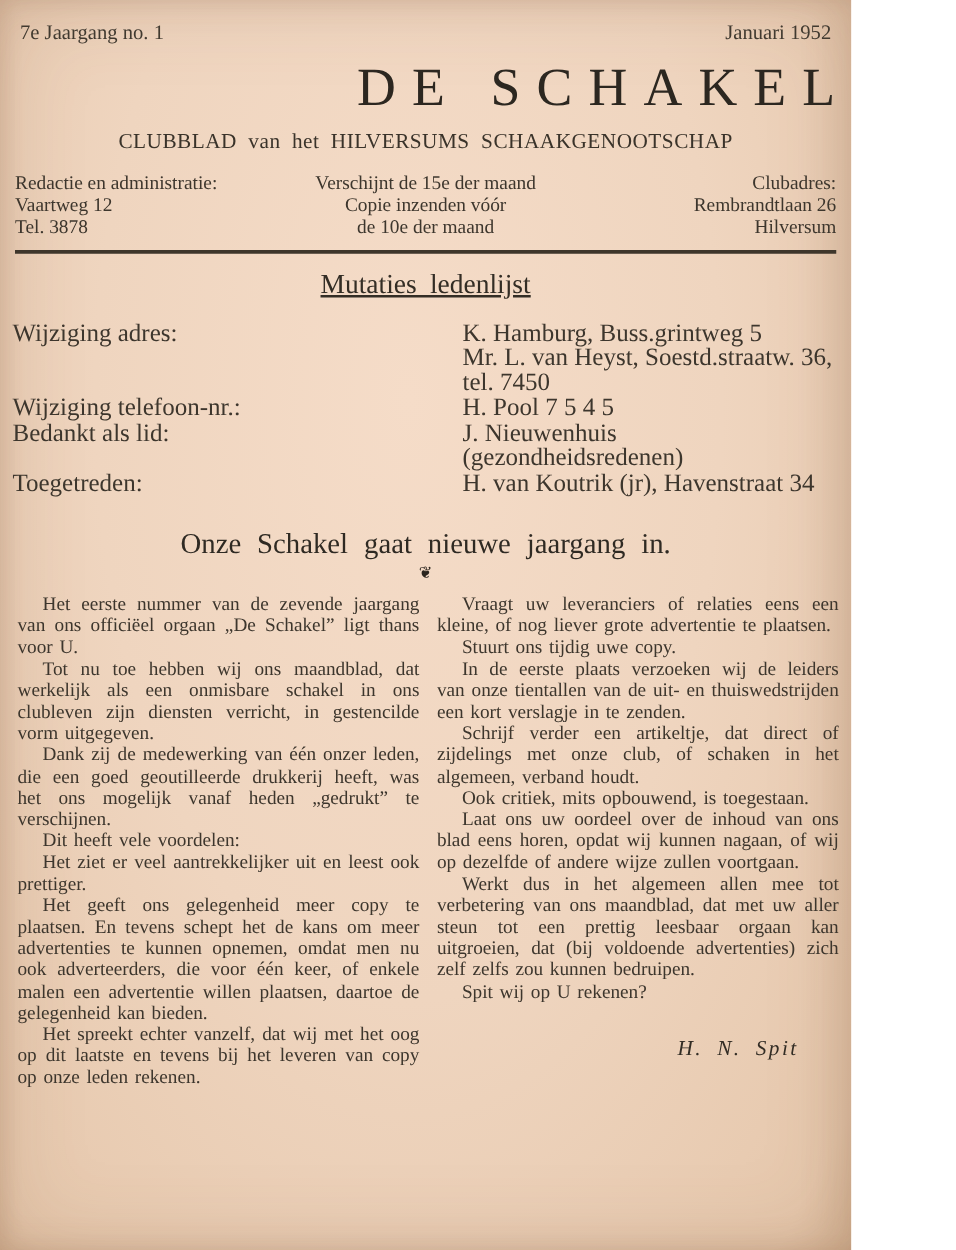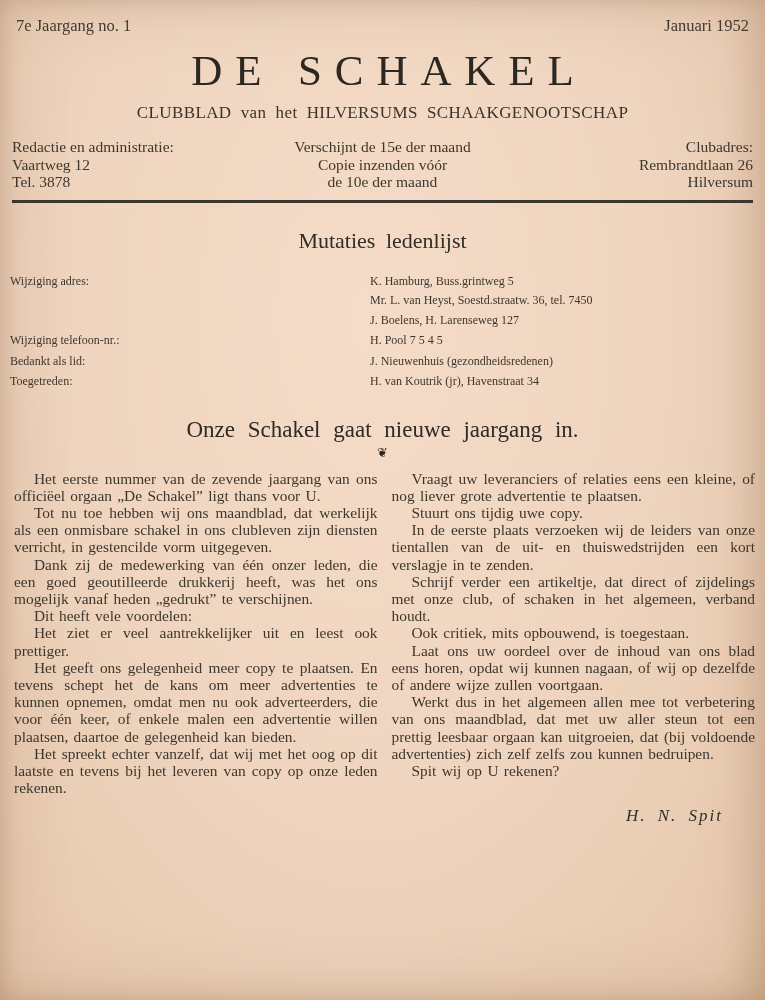--- a/index.html
+++ b/index.html
@@ -3,37 +3,37 @@
 <meta charset="utf-8">
 <style>
   * { margin: 0; padding: 0; box-sizing: border-box; }
   html, body { width: 765px; height: 1000px; }
   body {
     font-family: "Liberation Serif", "DejaVu Serif", serif;
     color: #3d362d;
   }
   .page {
     position: relative;
-    width: 765px;
+    width: 681px;
     height: 1000px;
     overflow: hidden;
     background: radial-gradient(ellipse at 48% 32%, #f5dcc8 0%, #efd5bf 50%, #e6c8ad 92%, #ddbd9f 100%);
     box-shadow: inset 0 0 70px rgba(125, 82, 48, 0.18),
                 inset -14px 0 30px rgba(115, 72, 40, 0.12),
                 inset 6px 0 14px rgba(115, 72, 40, 0.10);
   }
   .meta-row {
     display: flex;
     justify-content: space-between;
     padding: 16px 16px 0 16px;
     font-size: 16.5px;
     color: #413a30;
   }
   .title {
-    text-align: center;
+    text-align: right;
     margin-top: 13px;
     font-size: 43px;
     line-height: 1;
     letter-spacing: 0.30em;
     color: #2c2720;
     text-indent: 0.30em; 
   }
   .subtitle {
     text-align: center;
     margin-top: 11px;
@@ -55,29 +55,30 @@
   .address-center { text-align: center; }
   .address-right { text-align: right; }
   .rule {
     margin: 9px 12px 0 12px;
     height: 3px;
     background: #3e362b;
     border: none;
   }
   .mut-heading {
     text-align: center;
-    margin-top: 25px;
+    margin-top: 11px;
     font-size: 22px;
     word-spacing: 5px;
     color: #332d25;
+    text-decoration: underline;
   }
   .mut-table {
     margin-top: 18px;
     padding: 0 10px;
-    font-size: 12px;
+    font-size: 20px;
     line-height: 19.5px;
   }
   .mut-row { display: flex; margin-bottom: 1px; }
   .mut-label { width: 360px; flex: none; }
   .mut-values { flex: 1; }
   .year-heading {
     text-align: center;
     margin-top: 39px;
     font-size: 26px;
     letter-spacing: 0.38em;
@@ -167,21 +168,20 @@
   <div class="rule"></div>
 
   <div class="mut-heading">Mutaties ledenlijst</div>
 
   <div class="mut-table">
     <div class="mut-row">
       <div class="mut-label">Wijziging adres:</div>
       <div class="mut-values">
         <div>K. Hamburg, Buss.grintweg 5</div>
         <div>Mr. L. van Heyst, Soestd.straatw. 36, tel. 7450</div>
-        <div>J. Boelens, H. Larenseweg 127</div>
       </div>
     </div>
     <div class="mut-row">
       <div class="mut-label">Wijziging telefoon-nr.:</div>
       <div class="mut-values">
         <div>H. Pool  7 5 4 5</div>
       </div>
     </div>
     <div class="mut-row">
       <div class="mut-label">Bedankt als lid:</div>

